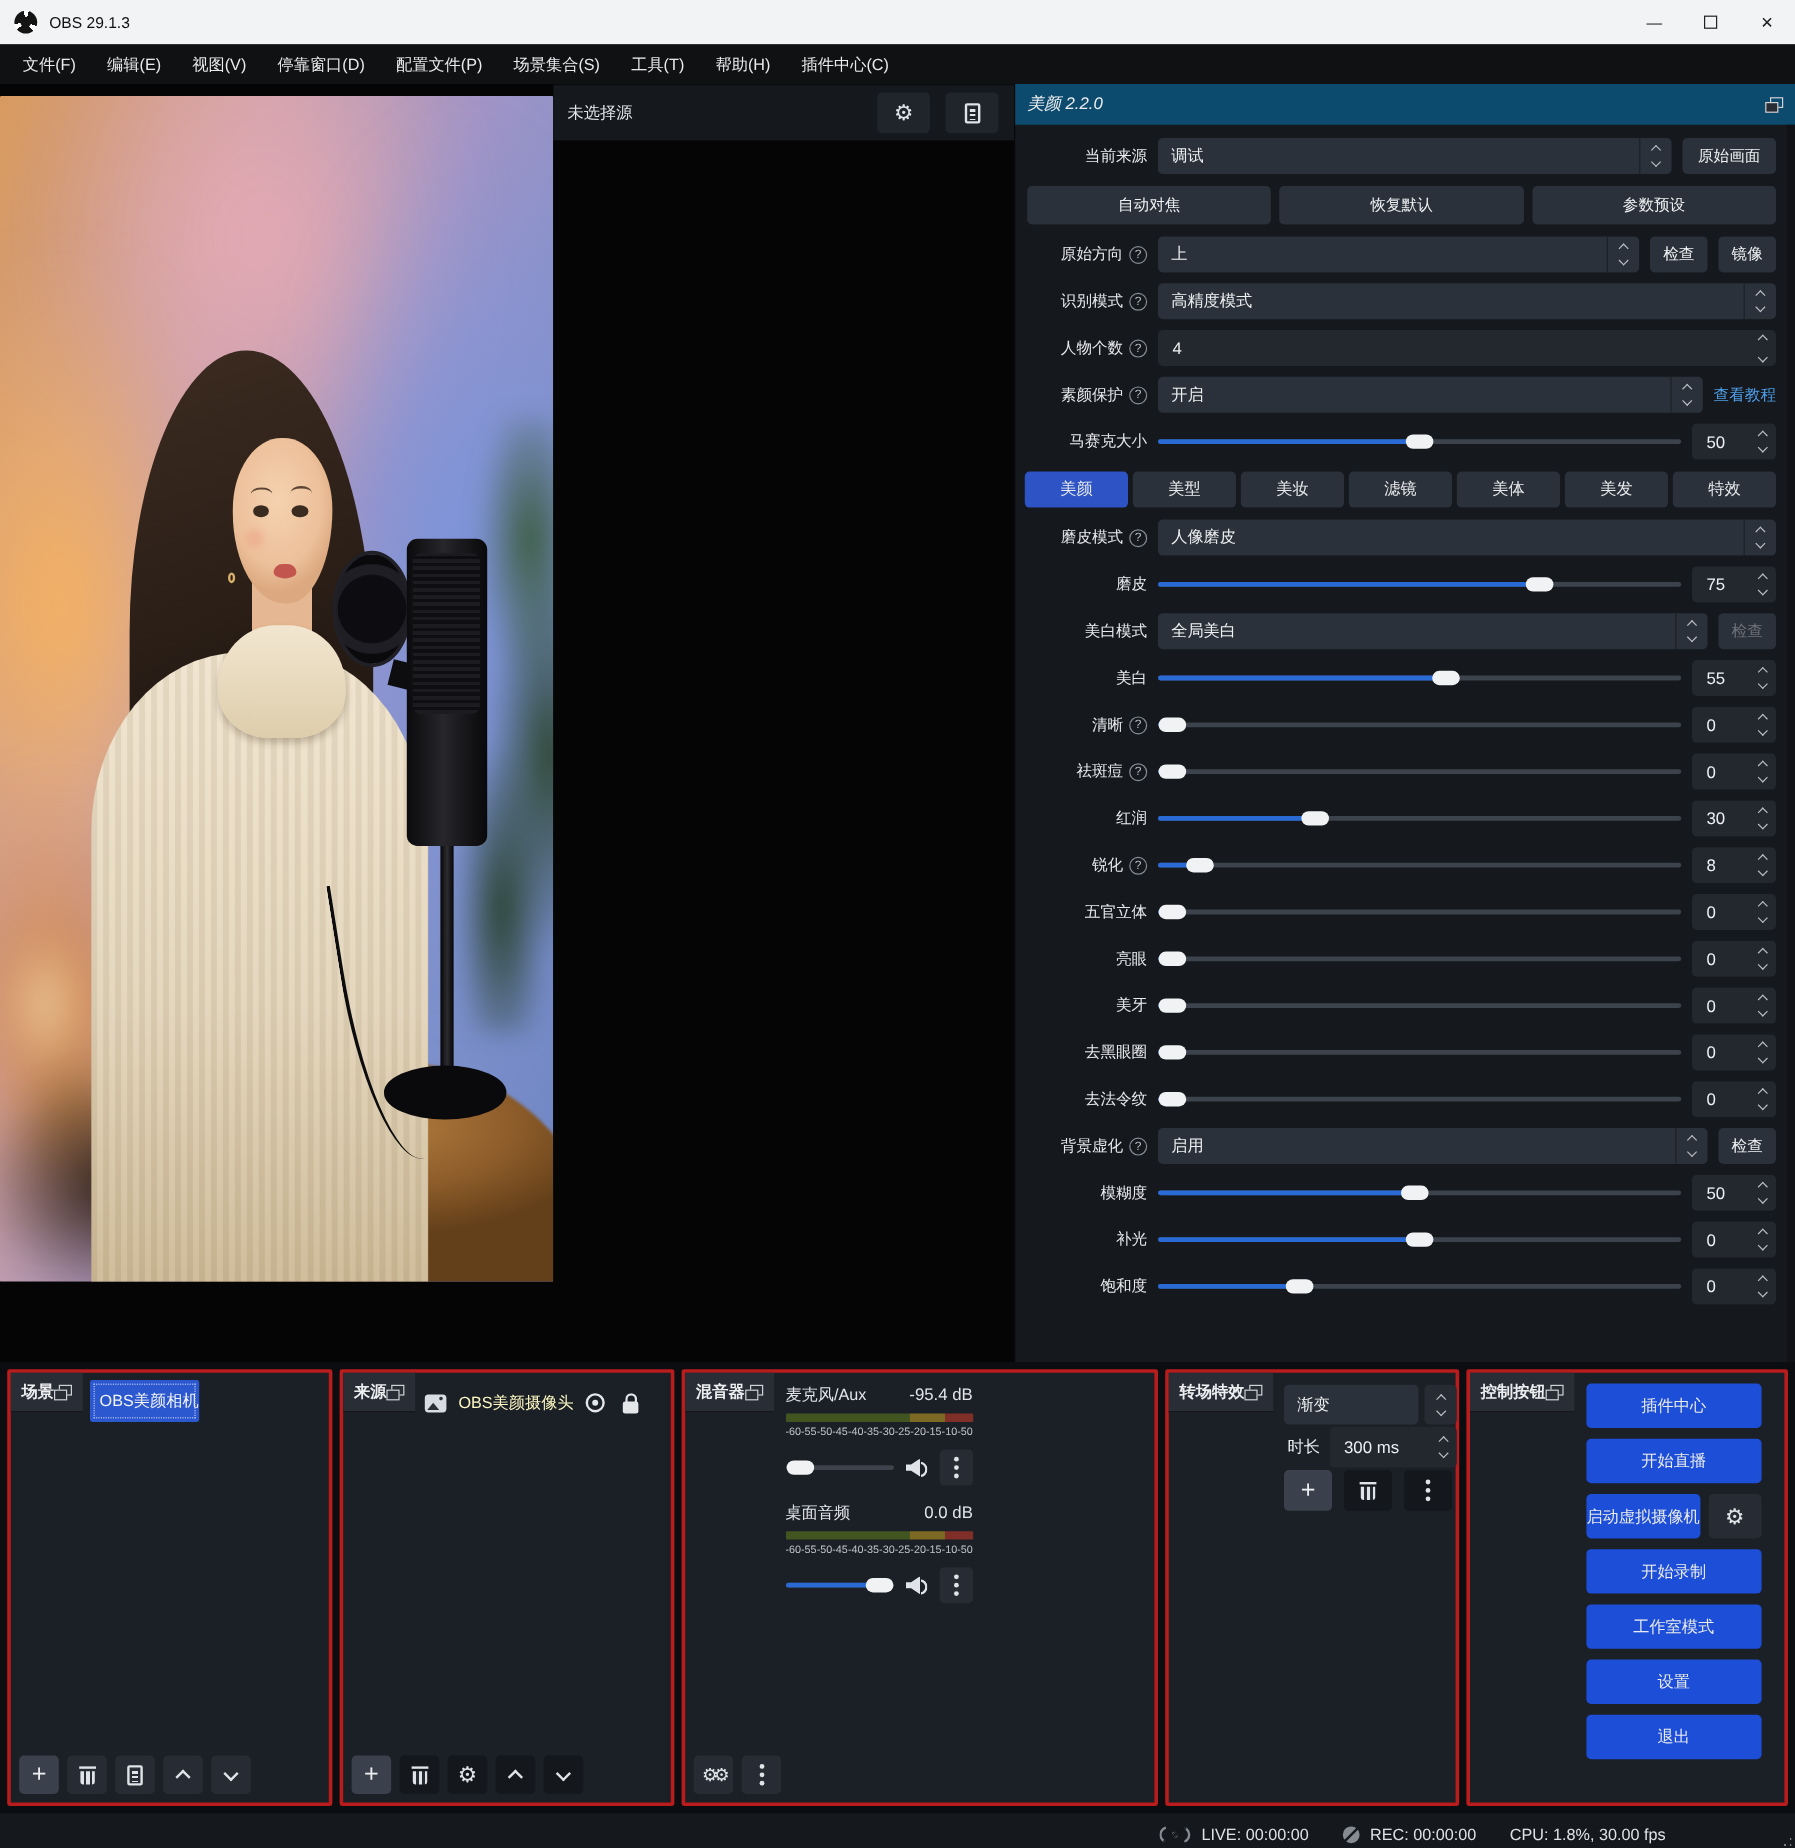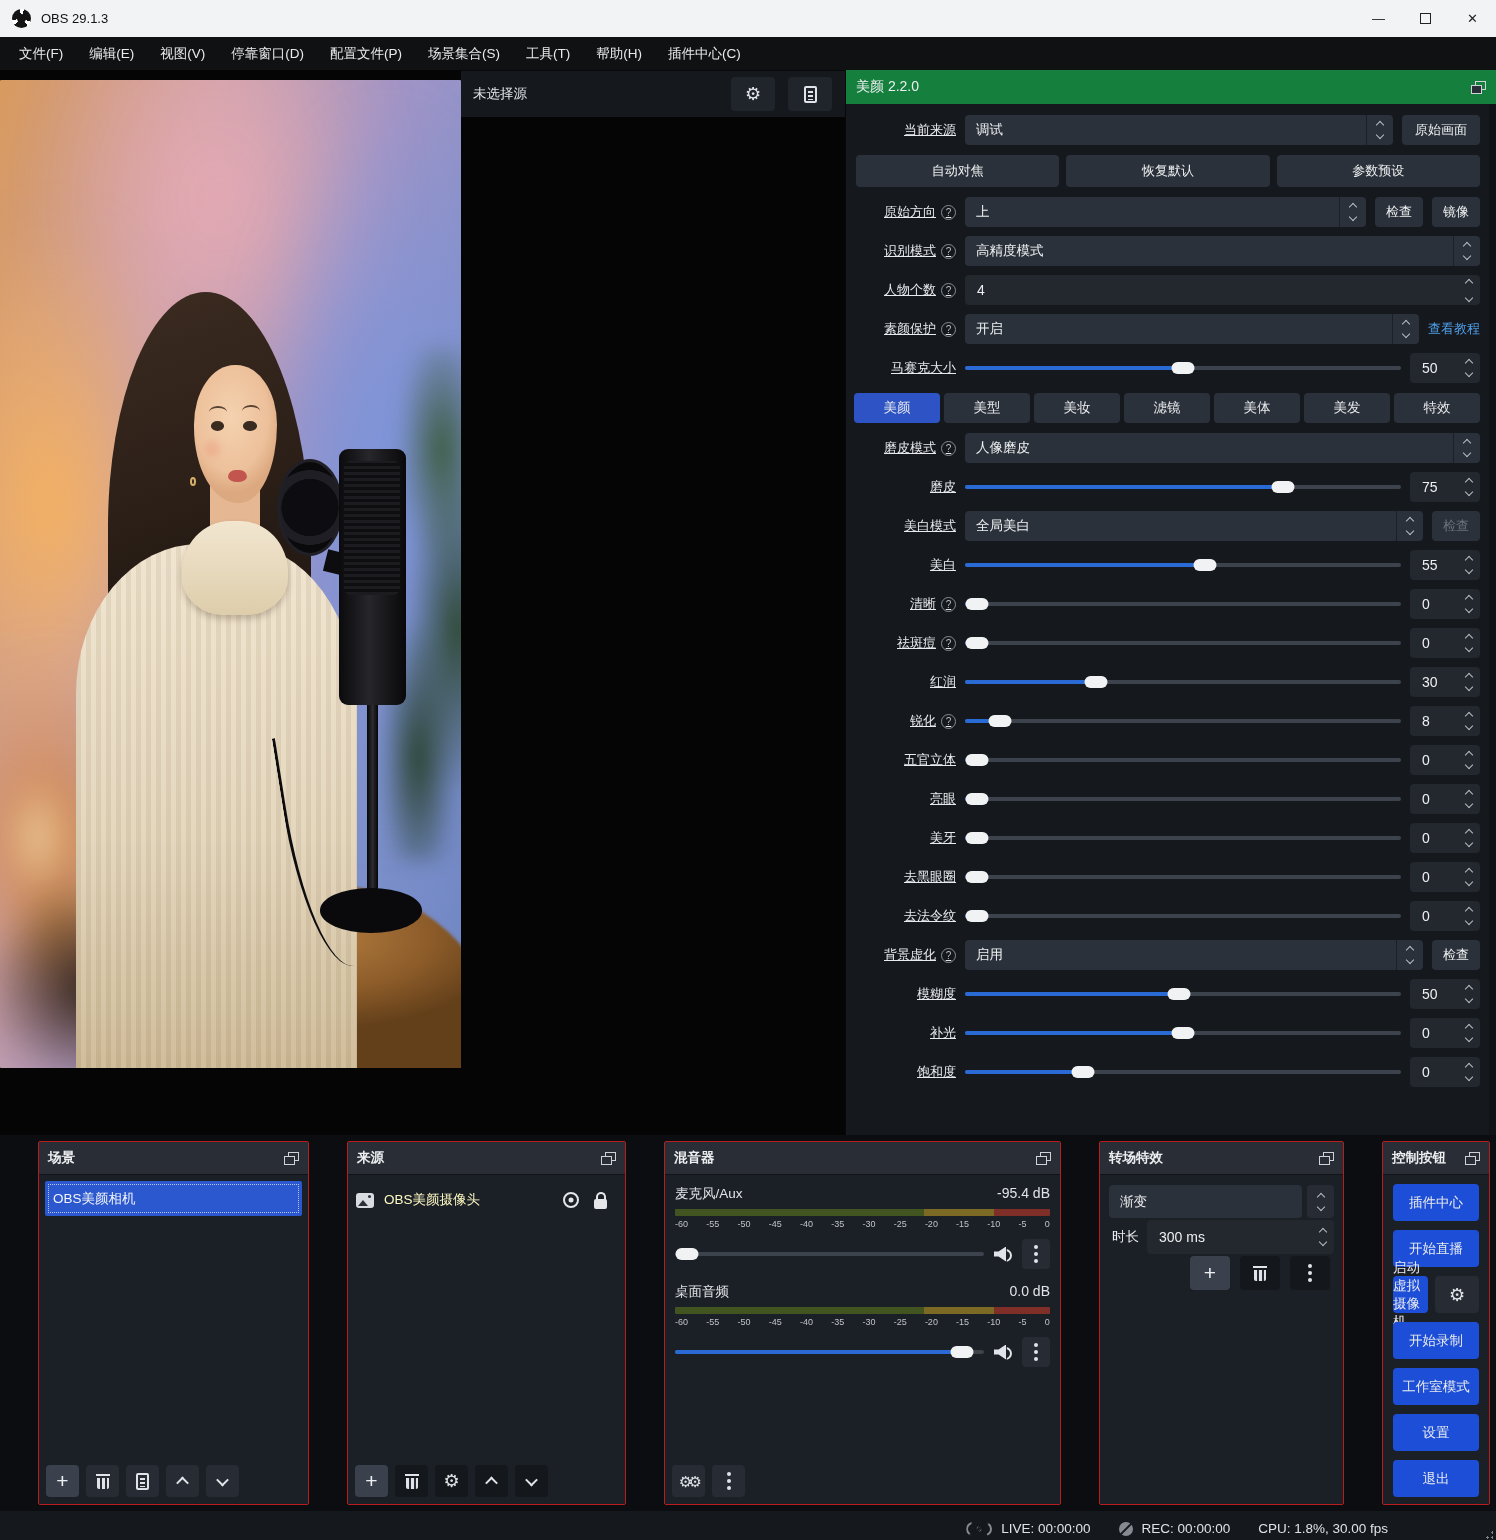--- a/index.html
+++ b/index.html
@@ -82,26 +82,26 @@
   .ph-cable { left:63%; top:66%; width:14%; height:24%; border-left:3px solid #0c0c0e; border-radius:0 0 0 70%; transform:rotate(-9deg); }
 
   
   .nosource { height:47px; background:#15181d; display:flex; align-items:center; border-top:1px solid #090a0c; }
   .nosource .ns-label { color:#e3e5e8; font-size:13.5px; margin-left:12px; width:258px; }
   .sq-btn { width:44px; height:34px; background:#20242b; border-radius:4px; display:flex; align-items:center; justify-content:center; margin-right:13px; }
 
   
   .beauty { width:651px; background:#15181d; display:flex; flex-direction:column; position:relative; border-left:1px solid #07080a; }
   .beauty::after { content:""; position:absolute; right:0; top:34px; bottom:0; width:7px; background:#101216; }
-  .b-header { height:34px; background:#15803d; display:flex; align-items:center; padding:0 10px; color:#eceef0; font-size:14px; flex-shrink:0; }
+  .b-header { height:34px; background:#0c4a6e; display:flex; align-items:center; padding:0 10px; color:#eceef0; font-size:14px; flex-shrink:0;font-style:italic; }
   .b-body { flex:1; padding-top:2px; }
 
   .b-row { display:flex; align-items:center; height:30px; margin:9px 16px 9px 10px; gap:9px; }
   .b-label { width:100px; flex-shrink:0; display:flex; justify-content:flex-end; align-items:center; gap:5px;
-    color:#e8eaed; font-size:13px; white-space:nowrap;text-decoration:underline; }
+    color:#e8eaed; font-size:13px; white-space:nowrap; }
 
   .icon-help { width:15px; height:15px; border-radius:50%; border:1px solid #878d94; color:#b9bec4; font-size:10px;
     display:flex; align-items:center; justify-content:center; flex-shrink:0; }
 
   .select { flex:1; height:30px; background:#2b313a; border-radius:4px; display:flex; align-items:center; overflow:hidden; }
   .select .val { flex:1; padding:0 11px; color:#eef0f2; font-size:13.5px; white-space:nowrap; }
   .chevcol { display:flex; flex-direction:column; align-items:center; justify-content:center; gap:4px; padding:0 10px; align-self:stretch; border-left:1px solid rgba(0,0,0,.35); }
   .cv { display:inline-block; width:6px; height:6px; border-right:1.6px solid #b9bdc3; border-bottom:1.6px solid #b9bdc3; }
   .cv.up { transform:rotate(-135deg); margin-top:2px; }
   .cv.dn { transform:rotate(45deg); margin-bottom:2px; }
@@ -124,21 +124,21 @@
   .sl-track { position:absolute; left:0; right:0; top:5px; height:4px; background:#3d434c; border-radius:2px; }
   .sl-fill { position:absolute; left:0; top:5px; height:4px; background:#2a6ad4; border-radius:2px; }
   .sl-handle { position:absolute; top:1px; width:23px; height:12px; background:#f1f2f3; border-radius:6px; transform:translateX(-50%); }
 
   .tabs { display:flex; gap:4px; margin:10px 16px 10px 8px; }
   .tab { flex:1; height:30px; background:#2b313a; border-radius:4px; color:#e8eaed; font-size:13.5px; display:flex; align-items:center; justify-content:center; }
   .tab.active { background:#2d53c4; }
 
   
   .docks { height:370px; display:flex; gap:6px; padding:6px 6px 0 6px; flex-shrink:0; background:#0b0d10; }
-  .dock { background:#1b1f26; border:1px solid #b91c1c; border-radius:2px; display:flex; flex-direction:column; position:relative;margin-left:32px; }
+  .dock { background:#1b1f26; border:3px solid #b91c1c; border-radius:2px; display:flex; flex-direction:row; position:relative; }
   .dock-head { height:33px; background:#292d35; display:flex; align-items:center; padding:0 9px; color:#eceef0; font-size:13.5px; font-weight:700; border-bottom:1px solid #121419; flex-shrink:0; }
   .icon-dock { margin-left:auto; position:relative; width:15px; height:13px; }
   .icon-dock::before { content:""; position:absolute; right:0; top:0; width:9px; height:7px; border:1.5px solid #cfd2d6; }
   .icon-dock::after { content:""; position:absolute; left:0; bottom:0; width:9px; height:7px; border:1.5px solid #cfd2d6; background:#292d35; }
   .d-scenes { width:271px; } .d-sources { width:279px; } .d-mixer { width:397px; } .d-trans { width:245px; } .d-controls { flex:1; }
 
   .scene-item { margin:6px; height:35px; background:#2b57cf; border-radius:2px; display:flex; align-items:center; padding-left:8px;
     color:#f2f4f7; font-size:13.5px; outline:1px dotted #b9c6f2; outline-offset:-4px; }
   .source-item { margin:10px 8px; height:30px; display:flex; align-items:center; gap:10px; color:#fef9c3; font-size:13.5px; }
   .icon-media { width:18px; height:15px; border-radius:3px; background:#d9dce0; position:relative; overflow:hidden; flex-shrink:0; }

